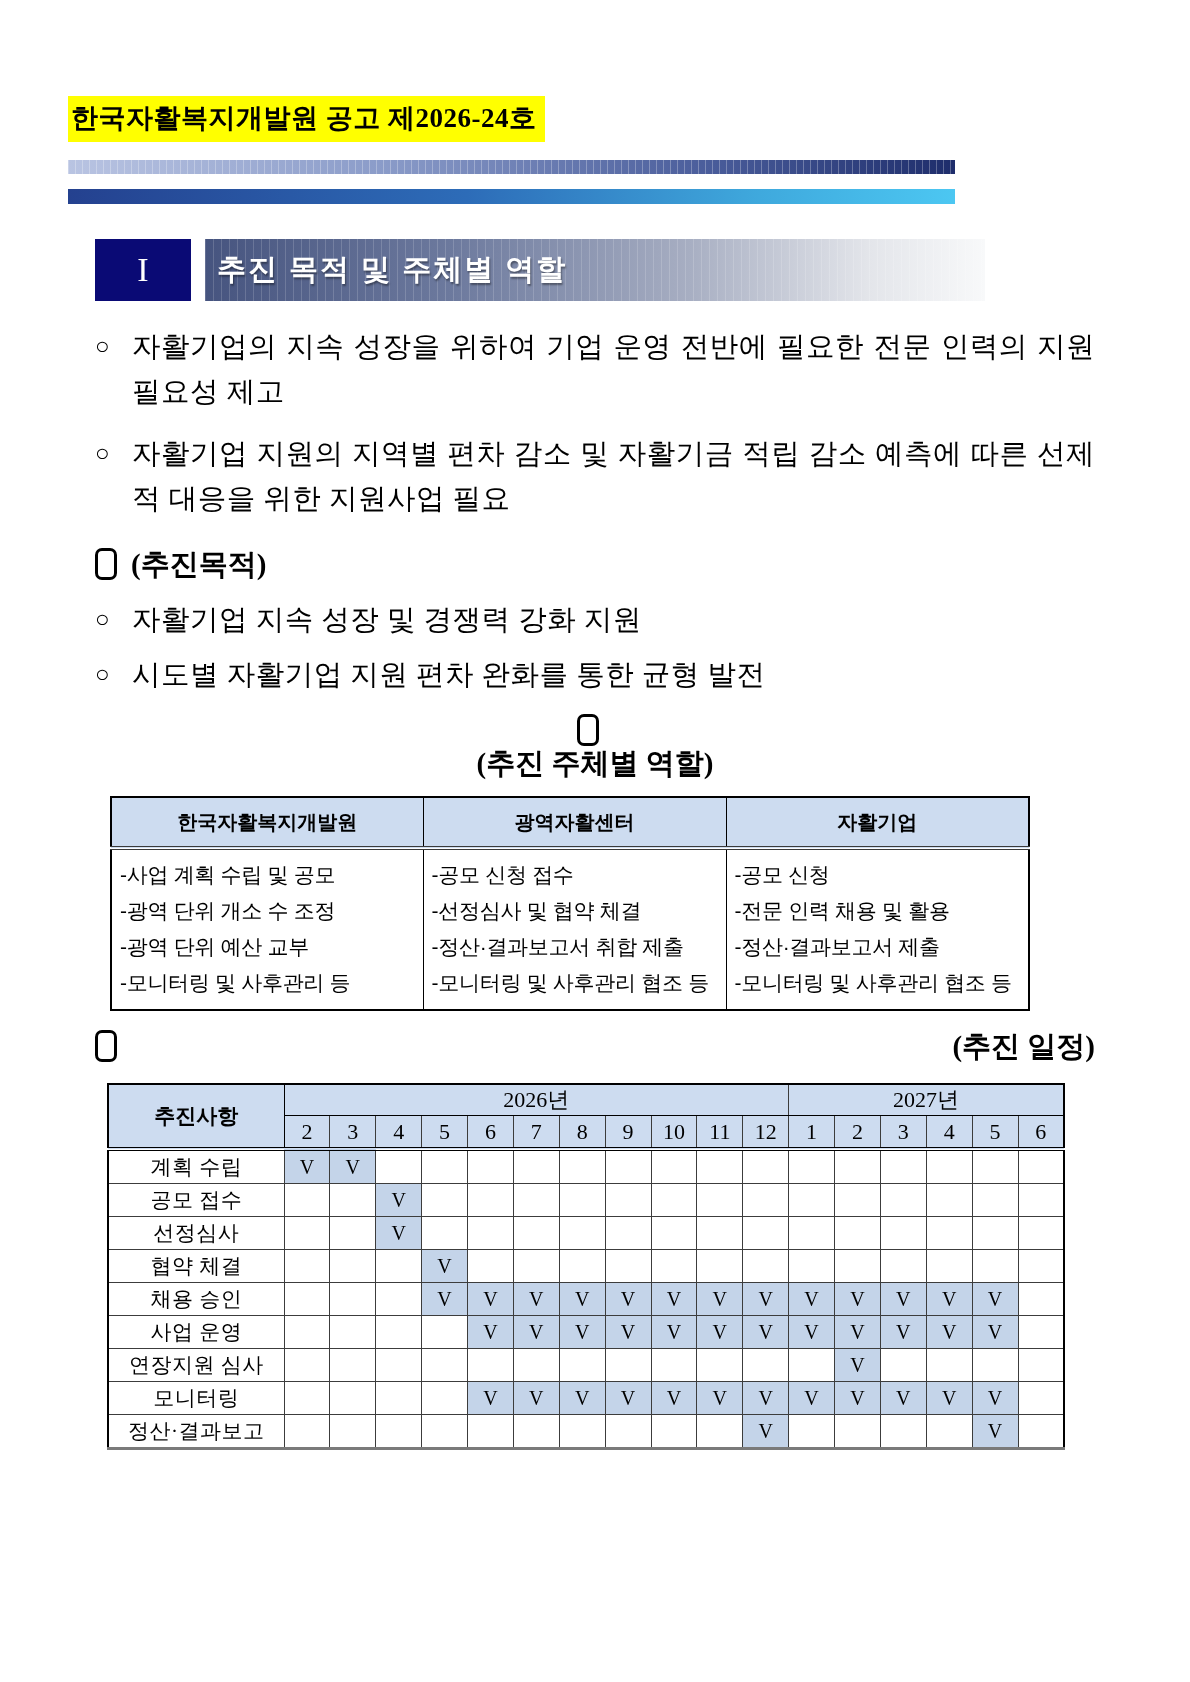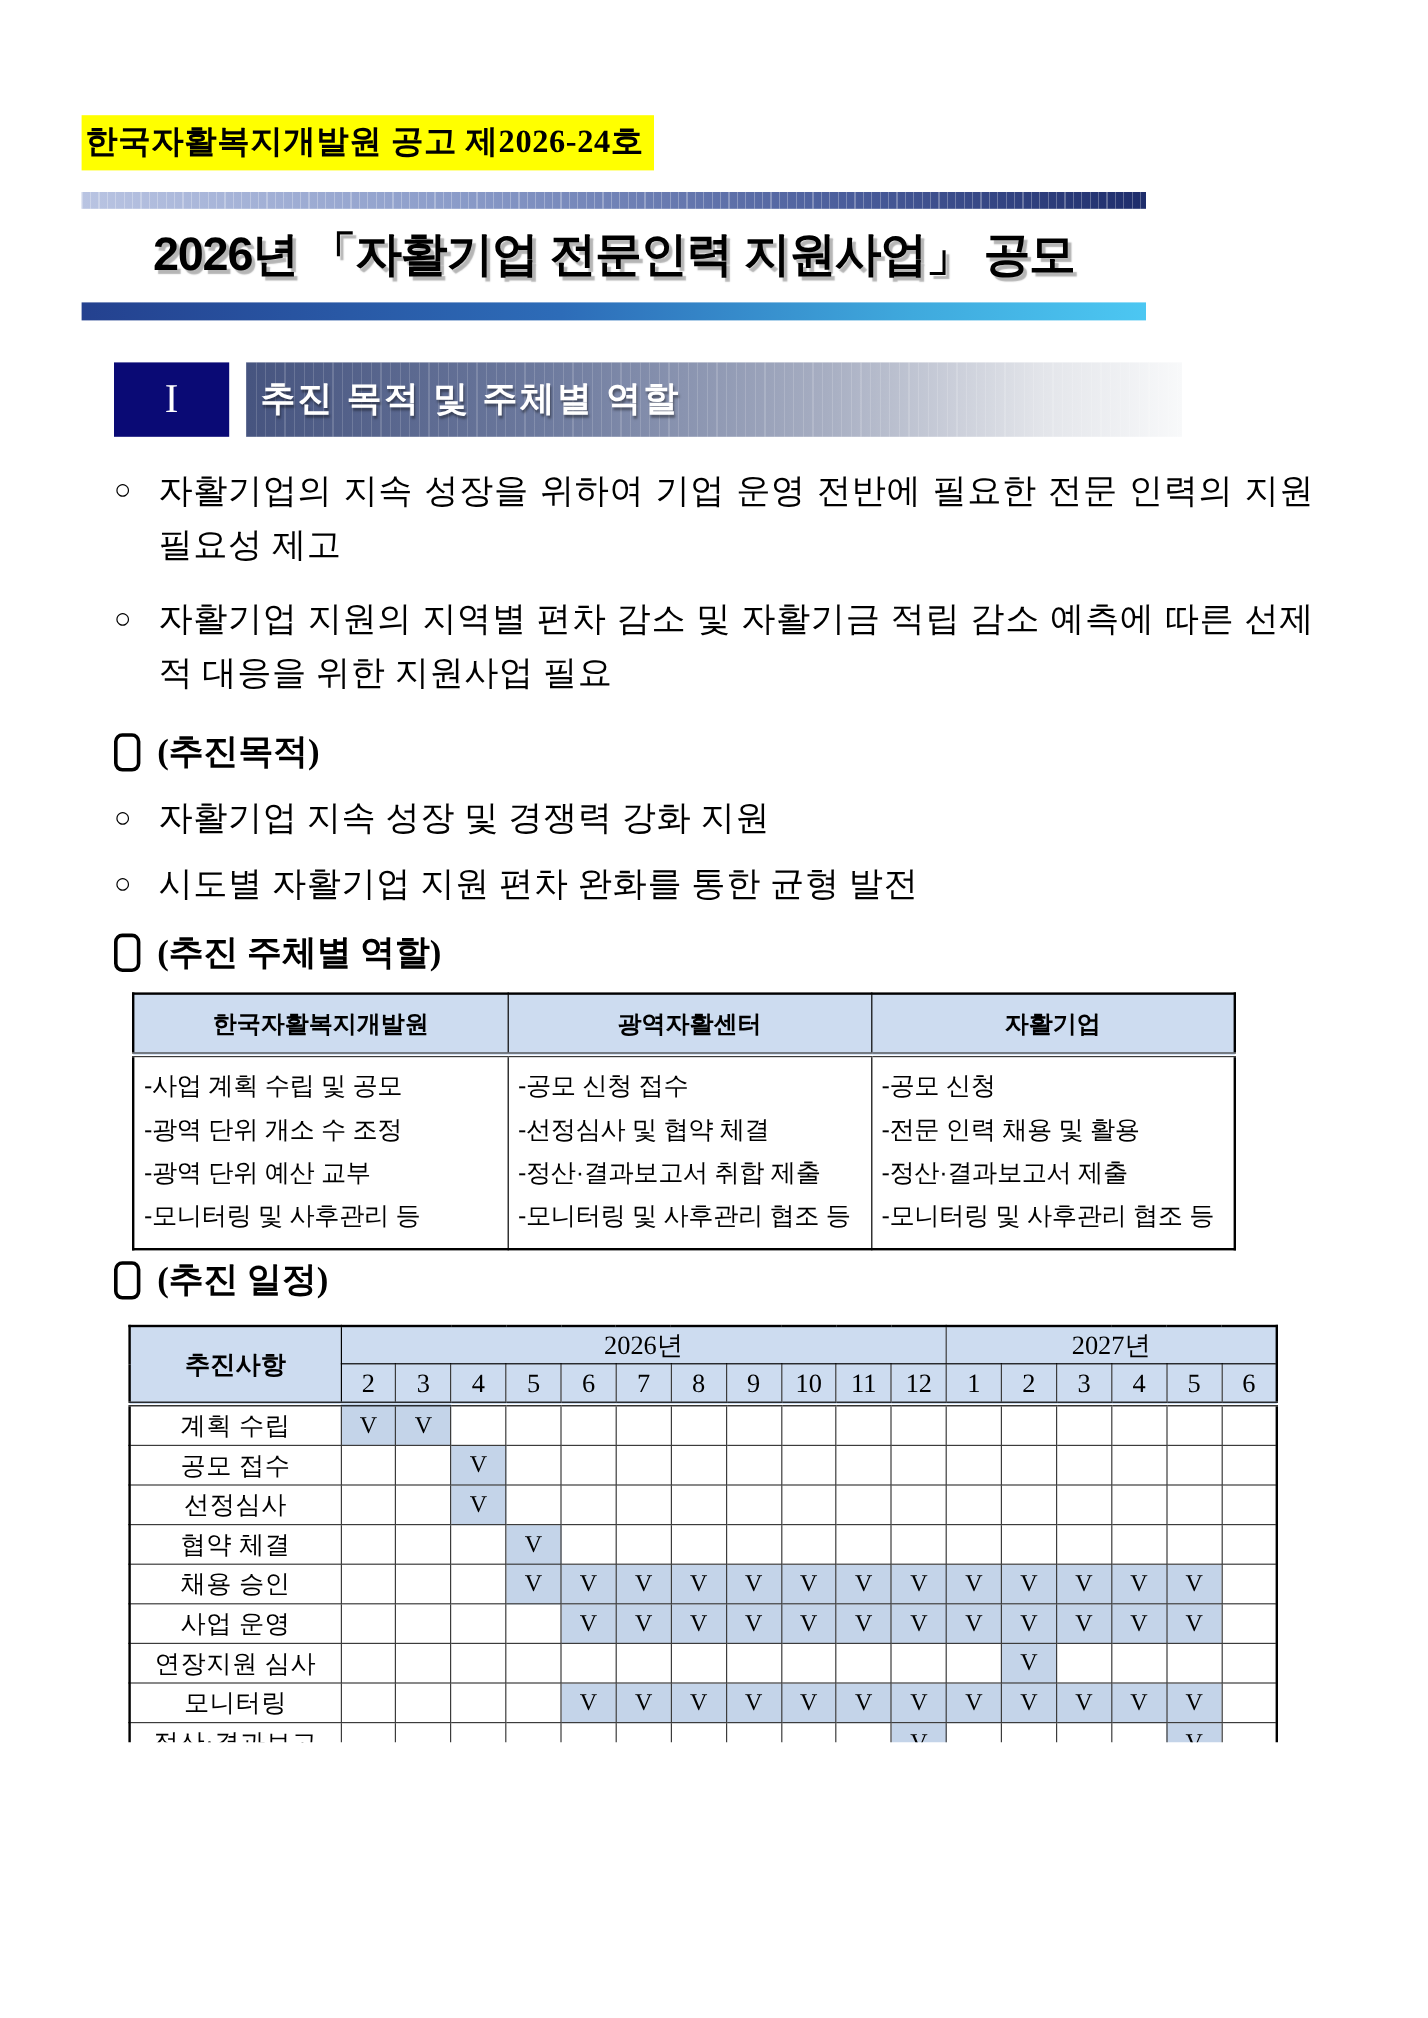--- a/index.html
+++ b/index.html
@@ -46,21 +46,21 @@
   .h-item{display:flex;align-items:center;font-size:29px;font-weight:bold;line-height:34px;}
   .h-box{width:16px;height:26px;border:3px solid #000;border-radius:7px;margin-right:14px;flex:none;}
 
   
   .bullet{display:flex;font-size:28.5px;}
   .b-mark{width:37px;flex:none;font-size:24px;line-height:45px;}
   .b-text{flex:1;text-align:justify;line-height:45px;letter-spacing:0.5px;}
 
   .mt-h1{margin-top:55px;} .mt-b1{margin-top:23px;} .mt-b2{margin-top:17px;}
   .mt-h2{margin-top:26px;} .mt-pb1{margin-top:16px;} .mt-pb2{margin-top:10px;}
-  .mt-h3{margin-top:17px;} .mt-h4{margin-top:8px;}
+  .mt-h3{margin-top:17px;flex-direction:column;} .mt-h4{margin-top:18px;justify-content:space-between;}
 
   
   table{border-collapse:collapse;}
   .roles{width:920px;margin:16px 0 0 15px;table-layout:fixed;
     font-family:"Liberation Sans", sans-serif;border:2px solid #000;}
   .roles th{background:#cddcf0;font-size:20px;font-weight:bold;height:46px;
     border:1px solid #000;border-bottom:4px double #3a3a3a;}
   .roles td{border:1px solid #000;vertical-align:top;padding:7px 10px 8px 8px;
     font-size:21px;line-height:36px;letter-spacing:-0.3px;}
 
@@ -87,21 +87,20 @@
 
 <div class="page">
   <div class="content">
 
     <div class="announce">
       <span class="hl">한국자활복지개발원 공고 제2026-24호</span>
     </div>
 
     <div class="bar bar-top"></div>
 
-    <div class="doc-title">2026년 「자활기업 전문인력 지원사업」 공모</div>
 
     <div class="bar bar-bottom"></div>
 
     <div class="section-head">
       <div class="sec-num">I</div>
       <div class="sec-band">
         <span>추진 목적 및 주체별 역할</span>
       </div>
     </div>
 

